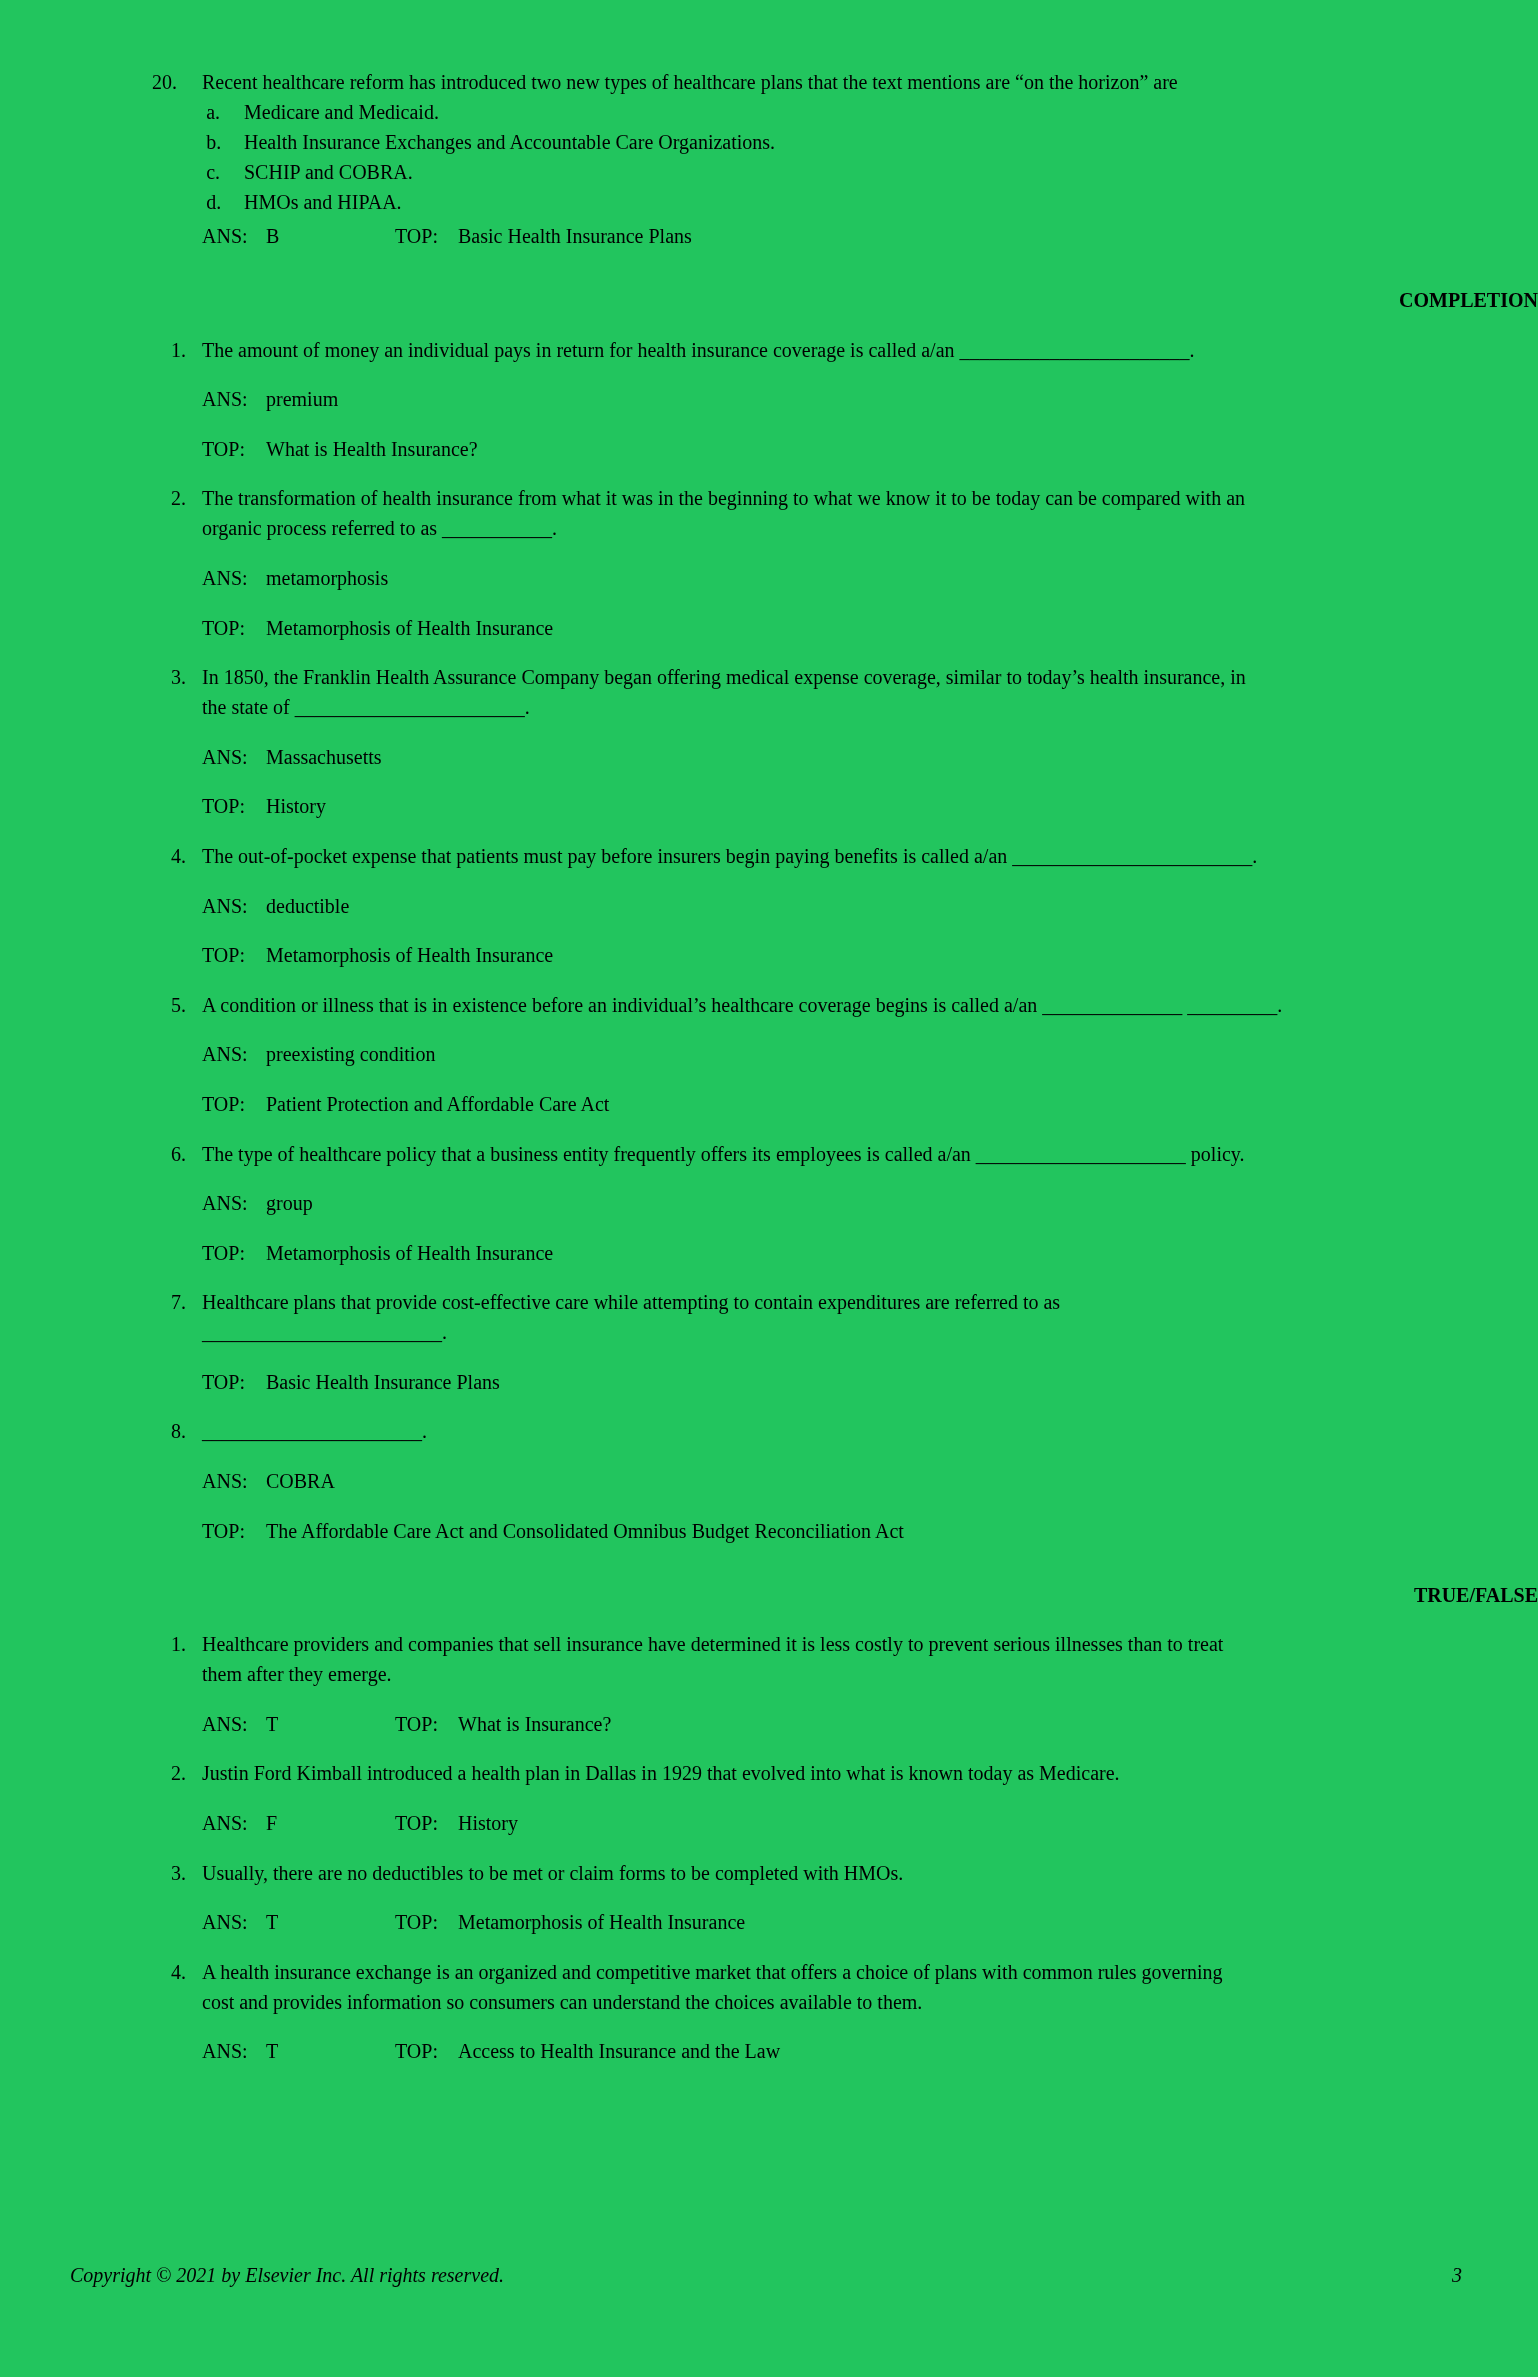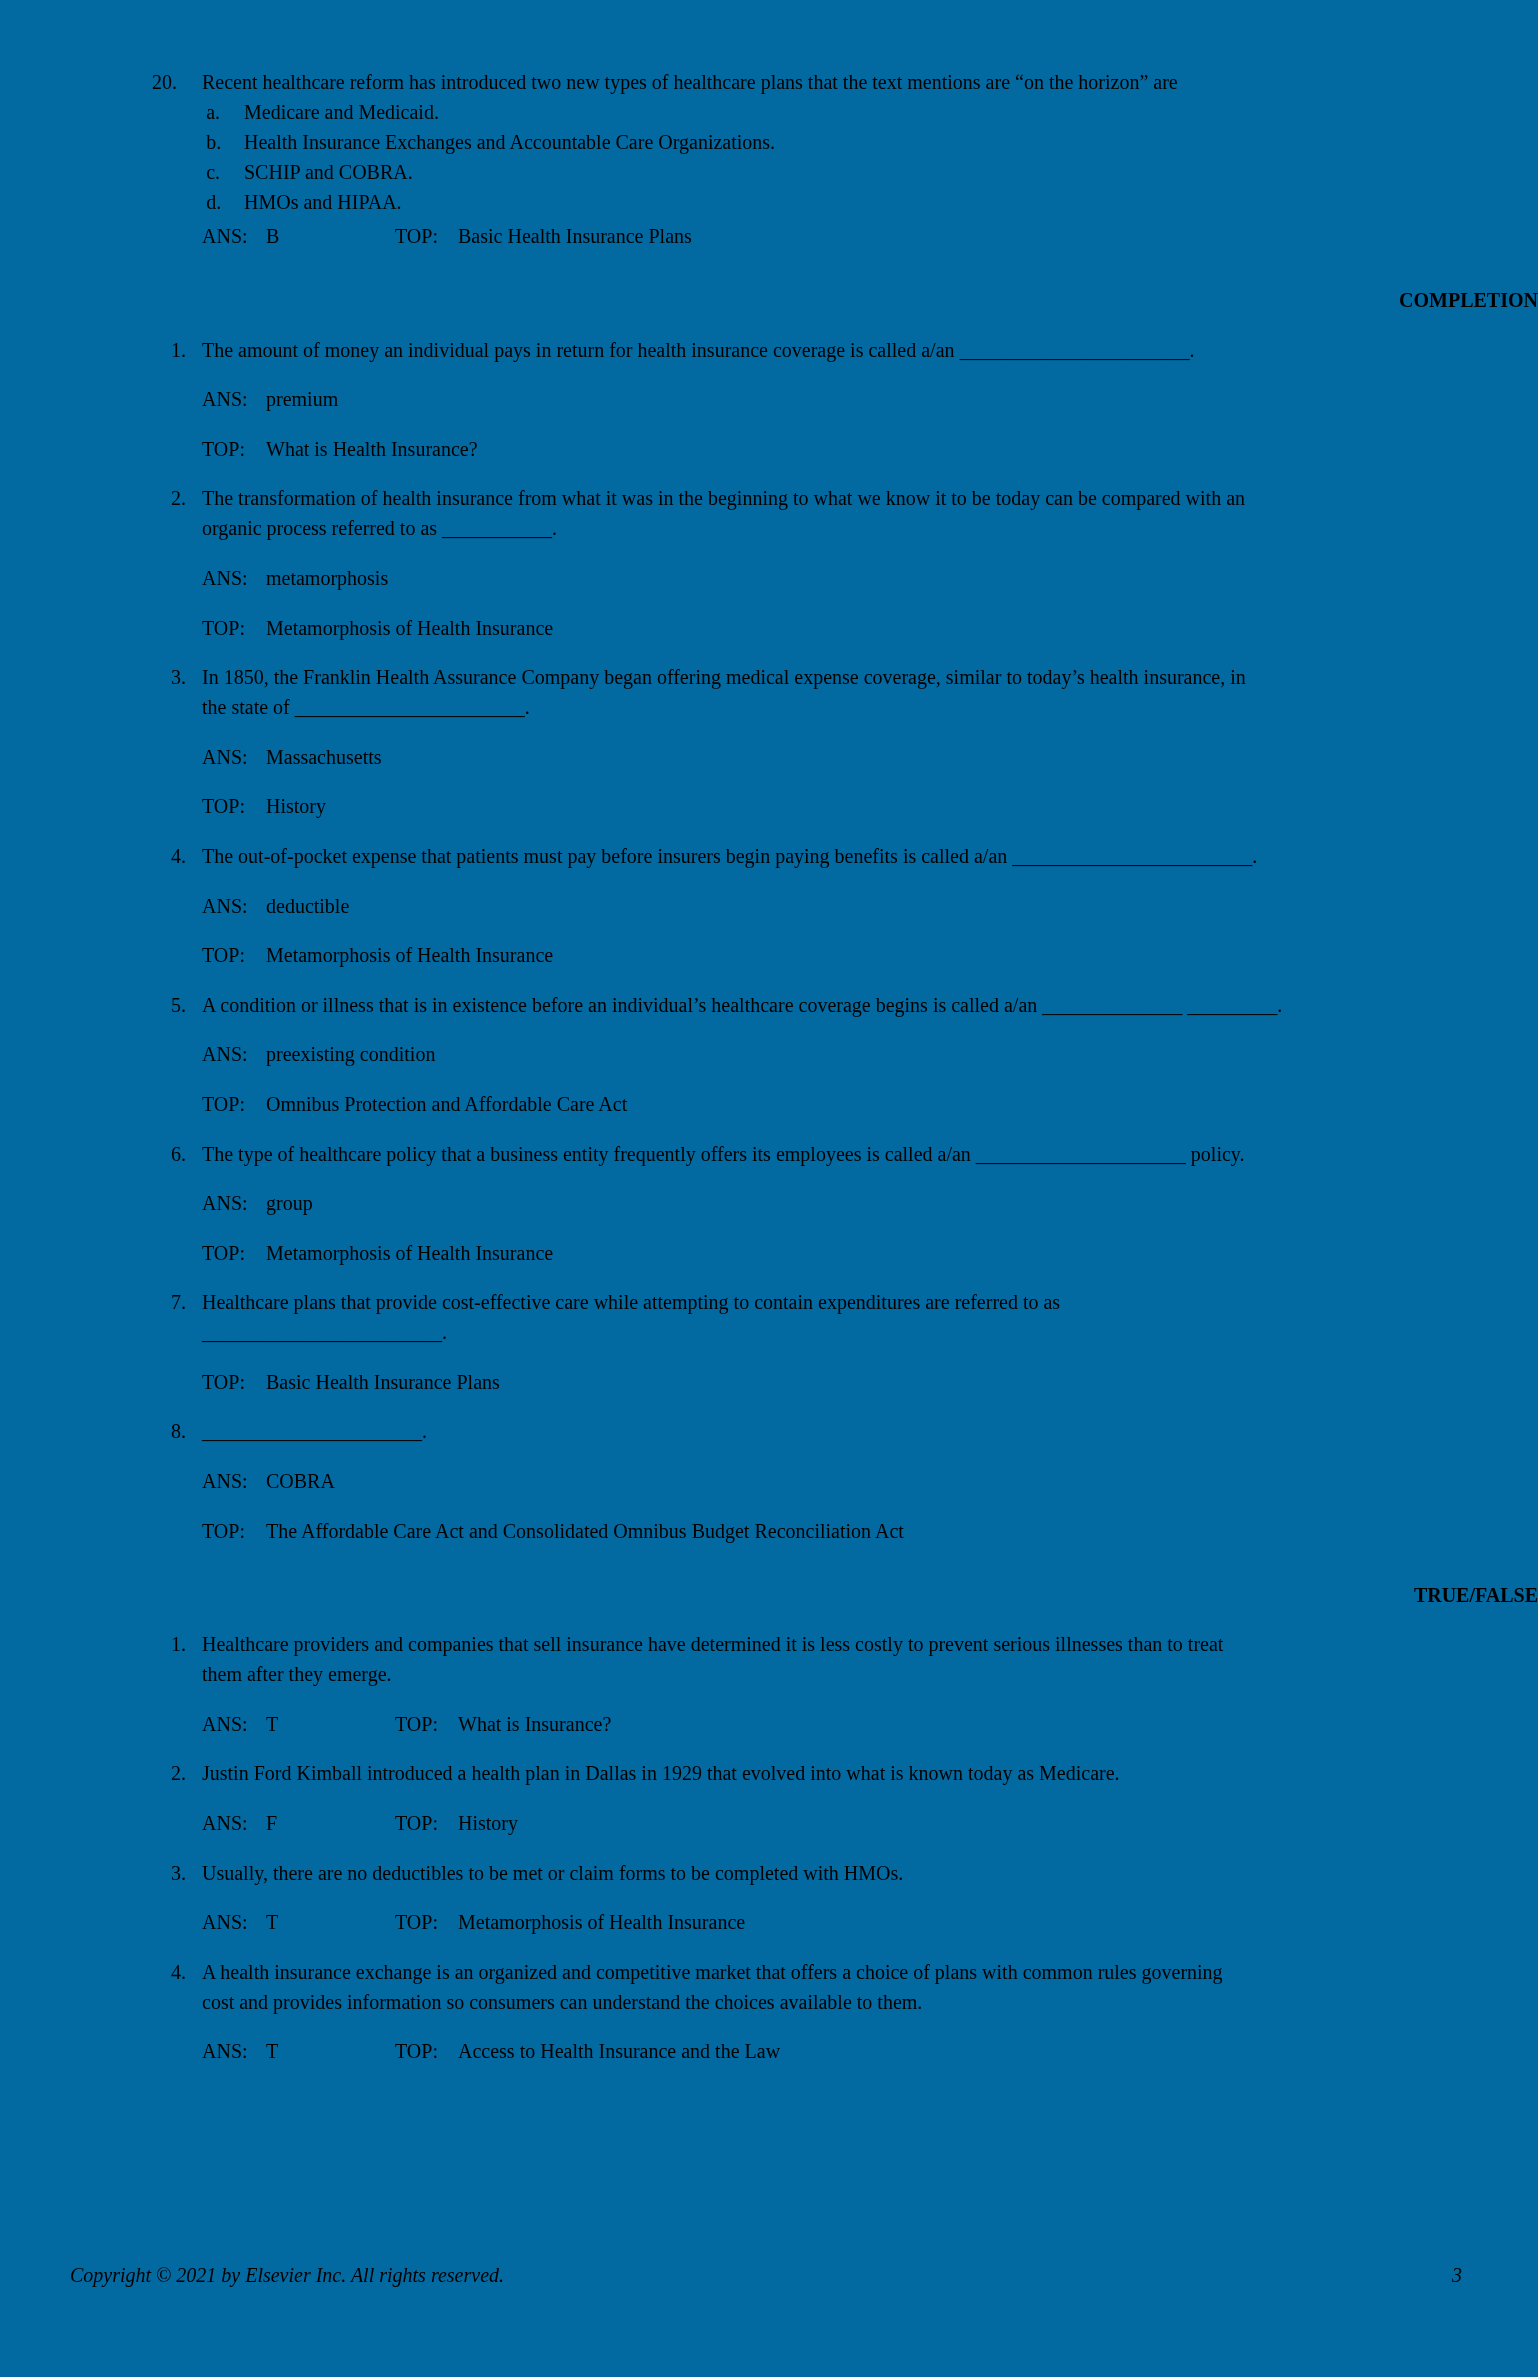--- a/index.html
+++ b/index.html
@@ -1,21 +1,21 @@
 <!DOCTYPE html>
 <html style="font-size:11.2px"><head>
 <meta charset="utf-8">
 <style>
   html, body { margin: 0; padding: 0; }
   body { background: #ffffff; }
   .page {
     position: relative;
     width: 1538px;
     height: 2377px;
-    background: #0369a1;
+    background: #22c55e;
     color: #000000;
     font-family: "Liberation Serif", "DejaVu Serif", serif;
     font-size: 20px;
     line-height: 30px;
     overflow: hidden;
   }
   .content { padding-top: 67px; }
   .item { position: relative; padding-left: 202px; margin-bottom: 19.6px; }
   .item .num { position: absolute; left: 171px; top: 0; }
   .item.mc .num { left: 152px; }
@@ -120,21 +120,21 @@
       </div>
     </div>
 
     <div class="item">
       <span class="num">5.</span>
       <div class="line">A condition or illness that is in existence before an individual’s healthcare coverage begins is called a/an ______________ _________.</div>
       <div class="row">
         <span class="lbl">ANS:</span><span>preexisting condition</span>
       </div>
       <div class="row">
-        <span class="lbl">TOP:</span><span>Omnibus Protection and Affordable Care Act</span>
+        <span class="lbl">TOP:</span><span>Patient Protection and Affordable Care Act</span>
       </div>
     </div>
 
     <div class="item">
       <span class="num">6.</span>
       <div class="line">The type of healthcare policy that a business entity frequently offers its employees is called a/an _____________________ policy.</div>
       <div class="row">
         <span class="lbl">ANS:</span><span>group</span>
       </div>
       <div class="row">

